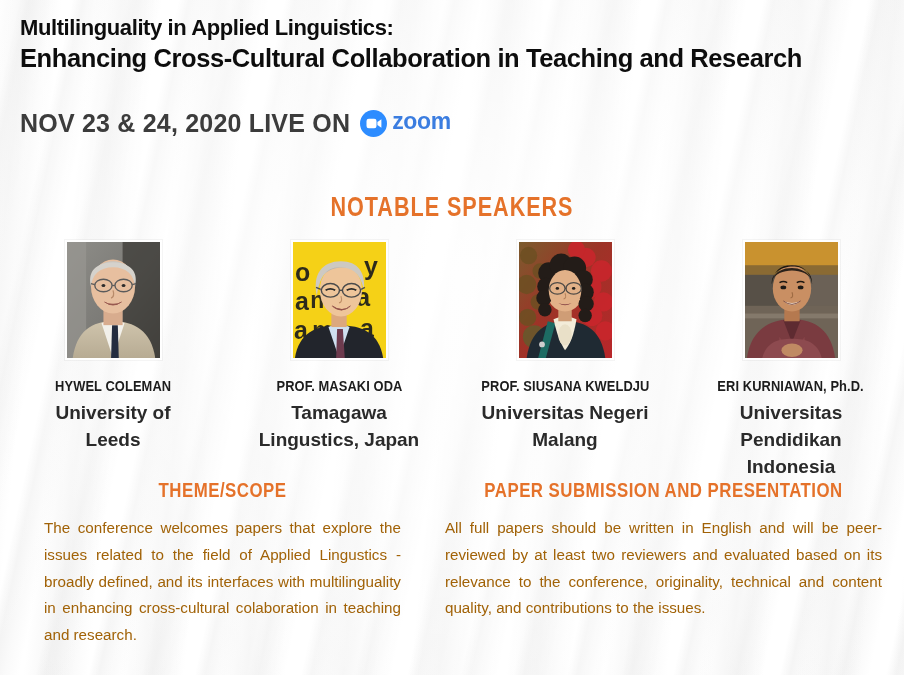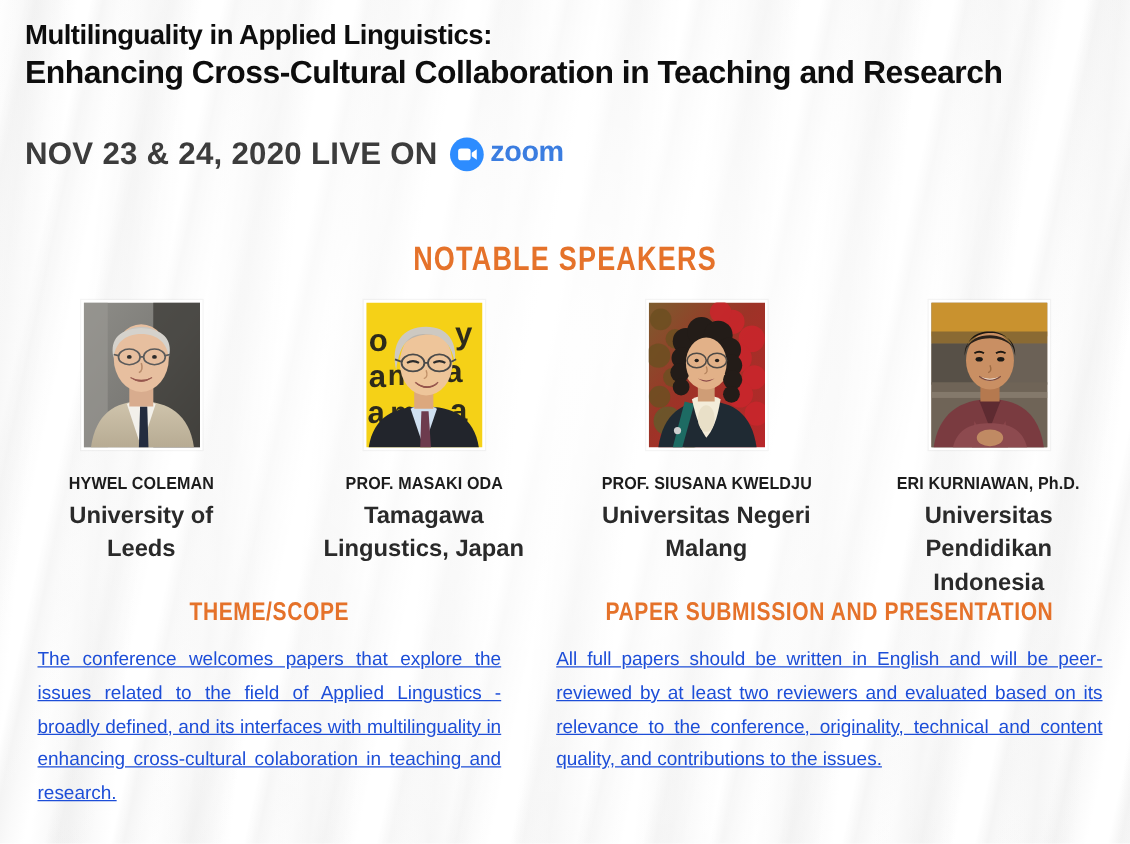--- a/index.html
+++ b/index.html
@@ -129,41 +129,40 @@
     font-weight:bold;
     color:#2a2a2a;
     text-align:center;
     line-height:1.42;
     max-width:172px;
   }
 
   
   .columns { position:absolute; left:0; top:478px; width:904px; display:flex; }
   .col { flex:1 1 0; padding:0 26px; }
-  .col.left  { padding-left:30px; padding-right:36px; }
+  .col.left  { padding-left:44px; padding-right:36px; }
   .col.right { padding-left:8px;  padding-right:22px; }
 
   .col-heading {
     text-align:center;
     font-size:20.5px;
     font-weight:bold;
     color:#E5722A;
     letter-spacing:0.6px;
     transform:scaleX(0.82);
     font-family:"Liberation Sans Narrow","Liberation Sans", sans-serif;
     white-space:nowrap;
     margin-bottom:13px;
   }
   .col-body {
     font-size:15.2px;
-    color:#1d4ed8;
+    color:#a16207;
     line-height:1.76;
     text-align:justify;
     text-justify:inter-word;
-    text-decoration:underline;
   }
 </style>
 </head>
 <body>
 
 <div class="poster">
 
   <div class="bg-texture"></div>
   <div class="bg-texture2"></div>
   <div class="bg-vignette"></div>

